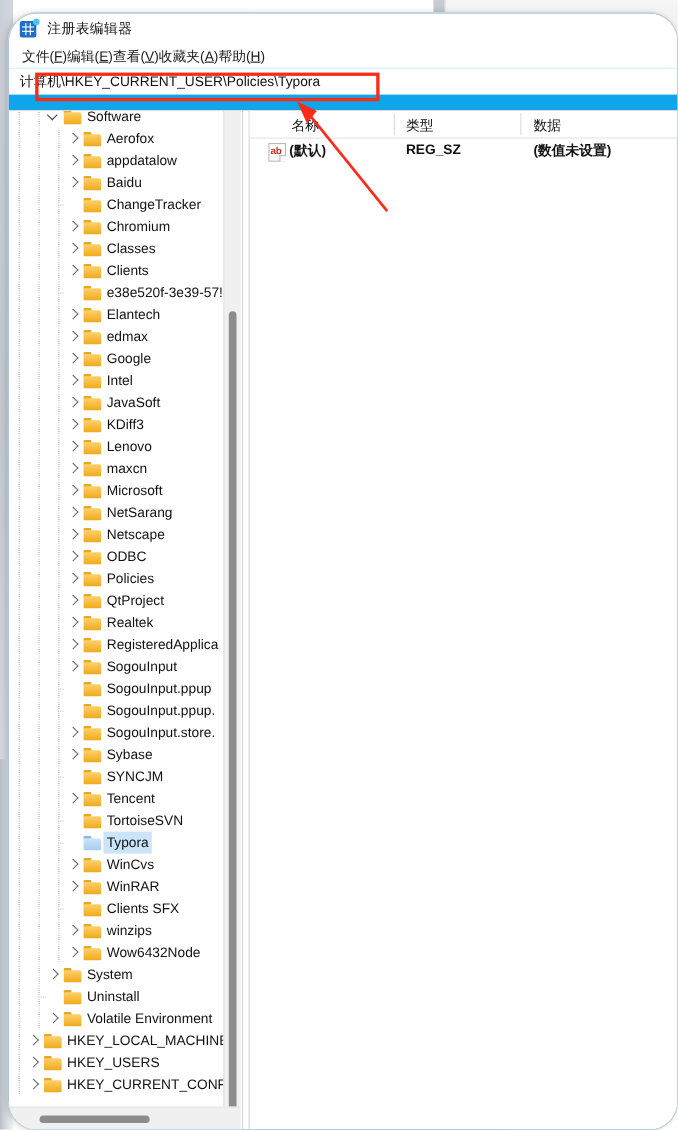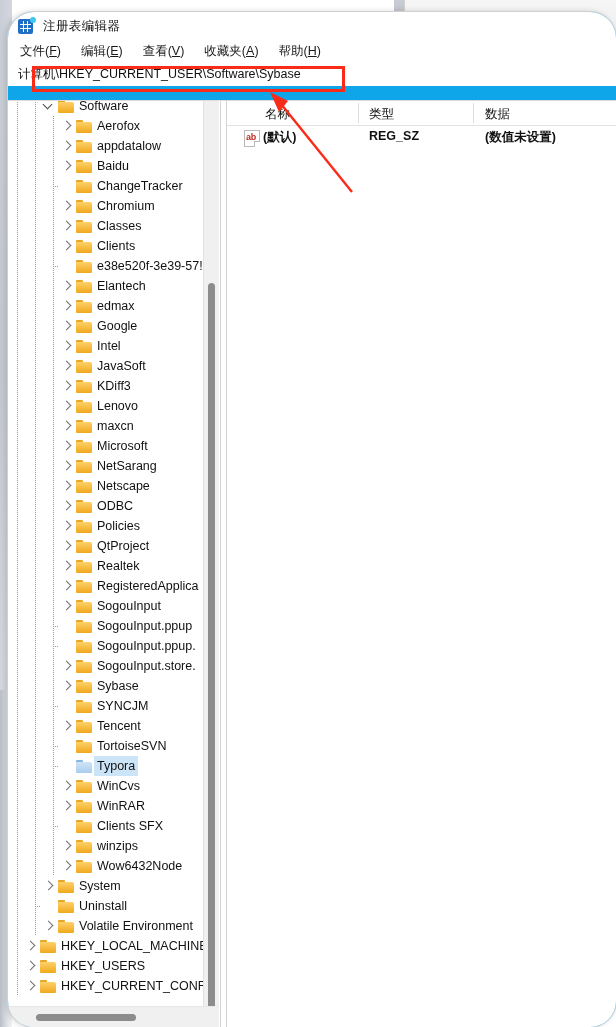--- a/index.html
+++ b/index.html
@@ -42,21 +42,21 @@
     background:
       linear-gradient(#ffffff,#ffffff) 0 3px/11px 1px no-repeat,
       linear-gradient(#ffffff,#ffffff) 0 7px/11px 1px no-repeat,
       linear-gradient(#ffffff,#ffffff) 3px 0/1px 11px no-repeat,
       linear-gradient(#ffffff,#ffffff) 7px 0/1px 11px no-repeat;}
   .app-icon .dot{position:absolute;right:-1px;top:-1px;width:6px;height:6px;border-radius:50%;
     background:#43c6f0;}
   .title-text{font-size:12.5px;color:#111;letter-spacing:.4px;}
 
   
-  .menubar{height:22px;display:flex;align-items:center;padding-left:12px;gap:20px;
+  .menubar{height:22px;display:flex;align-items:center;padding-left:12px;
     background:#ffffff;}
   .menu-item{font-size:12.5px;color:#1a1a1a;white-space:nowrap;cursor:default;}
   .menu-item .mn{text-decoration:underline;}
 
   
   .addressbar{height:24px;display:flex;align-items:center;padding-left:10px;
     background:#ffffff;position:relative;}
   .address-text{font-size:12.5px;color:#111;white-space:nowrap;}
 
   
@@ -147,21 +147,21 @@
 
     <div class="menubar" id="menubar">
         <span class="menu-item"><span>文件</span><span>(</span><span class="mn">F</span><span>)</span></span>
         <span class="menu-item"><span>编辑</span><span>(</span><span class="mn">E</span><span>)</span></span>
         <span class="menu-item"><span>查看</span><span>(</span><span class="mn">V</span><span>)</span></span>
         <span class="menu-item"><span>收藏夹</span><span>(</span><span class="mn">A</span><span>)</span></span>
         <span class="menu-item"><span>帮助</span><span>(</span><span class="mn">H</span><span>)</span></span>
       </div>
 
     <div class="addressbar">
-      <span class="address-text">计算机\HKEY_CURRENT_USER\Software\Sybase</span>
+      <span class="address-text">计算机\HKEY_CURRENT_USER\Policies\Typora</span>
     </div>
 
     <div class="content">
 
       <div class="tree-panel">
         <div class="tree-clip">
           <div class="tree-scroll" id="treeroot">
               <div class="tnode">
                 <span class="guide" style="left: 9px;"></span>
                 <span class="guide" style="left: 27px;"></span>

